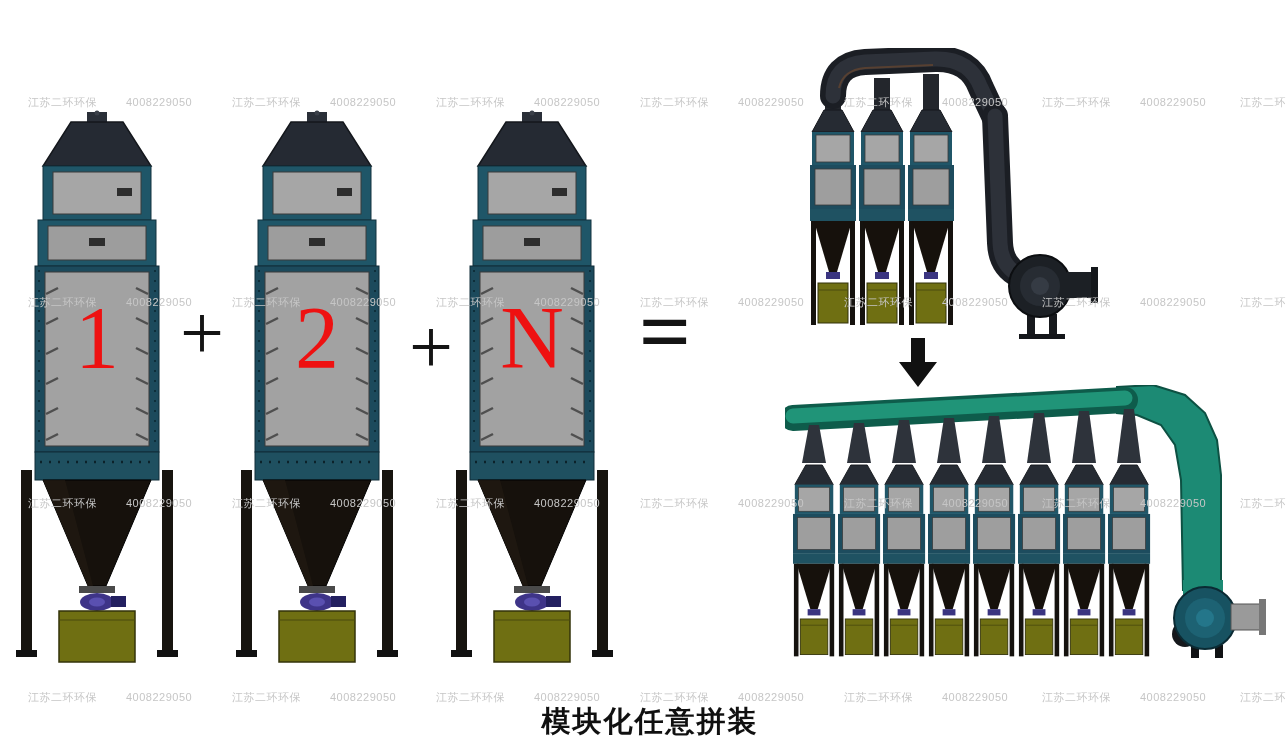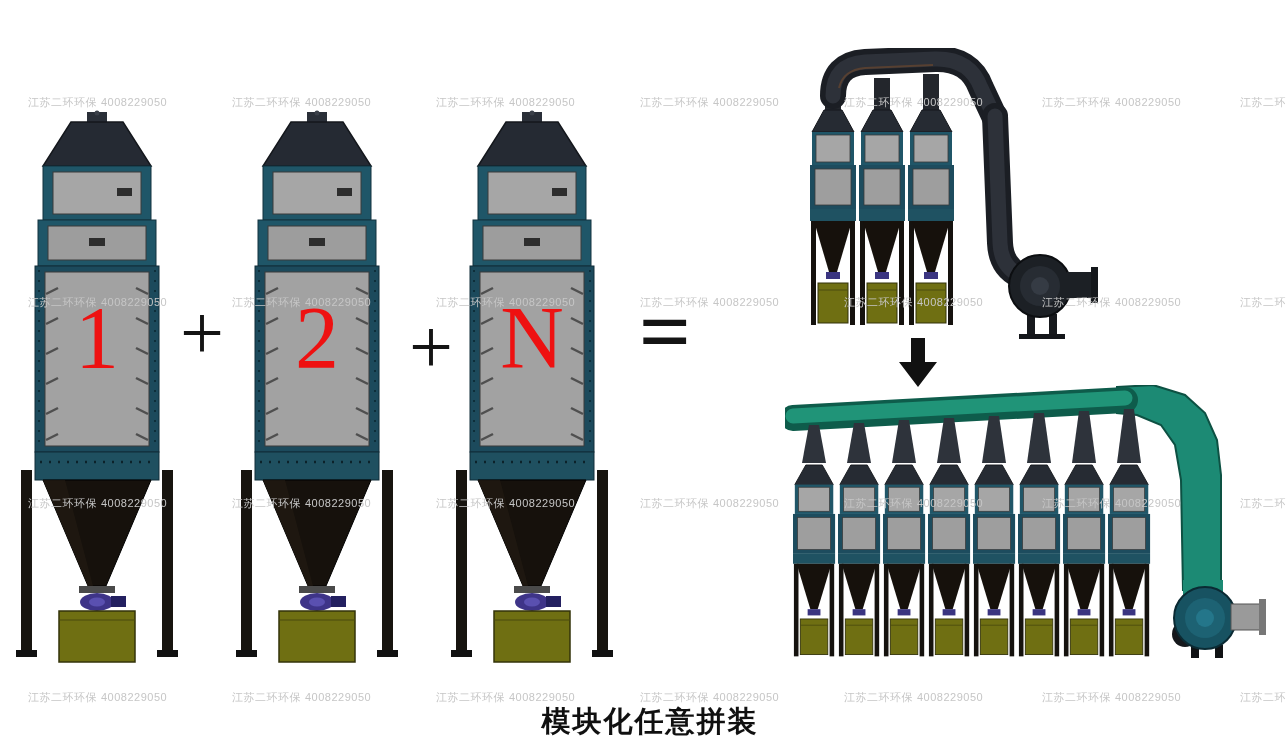--- a/index.html
+++ b/index.html
@@ -7,21 +7,21 @@
     position:relative;width:1286px;height:745px;margin:0 auto;
     background:#ffffff;overflow:hidden;
     font-family:"Liberation Sans",sans-serif;
   }
   
   .wm-layer{position:absolute;inset:0;z-index:50;pointer-events:none;}
   .wm{
     position:absolute;white-space:nowrap;color:#c6c6c6;font-size:11px;
     letter-spacing:0.5px;
   }
-  .wm .wm-phone{margin-left:4px;}
+  .wm .wm-phone{margin-left:29px;}
 
   .unit{position:absolute;top:110px;width:180px;height:562px;z-index:10;}
   .unit svg{position:absolute;left:0;top:0;}
   .unit-number{
     position:absolute;left:0;right:0;top:162px;height:132px;line-height:132px;
     text-align:center;font-family:"Liberation Serif",serif;
     font-size:88px;color:#ee1111;z-index:12;
   }
   .op{
     position:absolute;z-index:10;width:80px;height:110px;line-height:110px;

